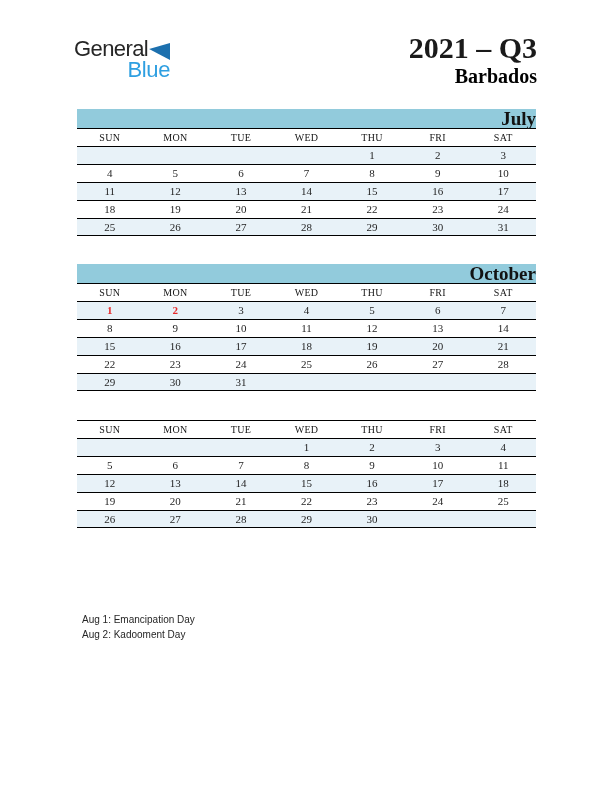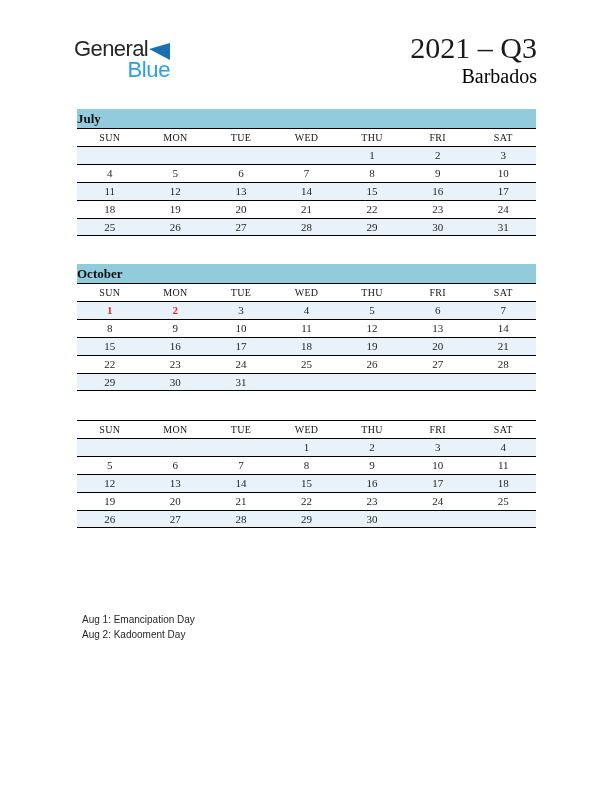--- a/index.html
+++ b/index.html
@@ -31,29 +31,29 @@
     width:21px;height:17px;margin-left:1px;margin-bottom:0px;
     background:var(--logo-triangle-blue);
     clip-path:polygon(0 35%, 100% 0, 100% 100%);
   }
   .logo-blue{
     font-family:"Liberation Sans", sans-serif;
     font-size:22px;color:var(--logo-blue-text);letter-spacing:-0.4px;
     text-align:right;line-height:1;margin-top:-1px;
   }
   
-  .title-block{position:absolute;right:75px;top:31px;text-align:right;}
+  .title-block{position:absolute;right:75px;top:31px;text-align:right;font-weight:bold;}
   .title-main{font-size:30px;color:#1a1a1a;line-height:1.12;}
   .title-sub{font-size:20px;color:#000000;line-height:1.1;}
   
   .month{position:absolute;left:77px;width:459px;}
   .month-header{
     background:var(--month-header-bg);
     height:19px;line-height:19px;
-    text-align:left;font-weight:bold;font-size:13px;color:#121212;
+    text-align:right;font-weight:bold;font-size:19px;color:#121212;
   }
   .grid-row{
     display:grid;grid-template-columns:repeat(7,1fr);
     height:18px;border-top:1px solid #000;
   }
   .grid-row.last{border-bottom:1px solid #000;}
   .grid-row.alt{background:var(--week-alt-bg);}
   .cell{
     text-align:center;font-size:11px;line-height:17px;color:var(--text-dark);
   }

